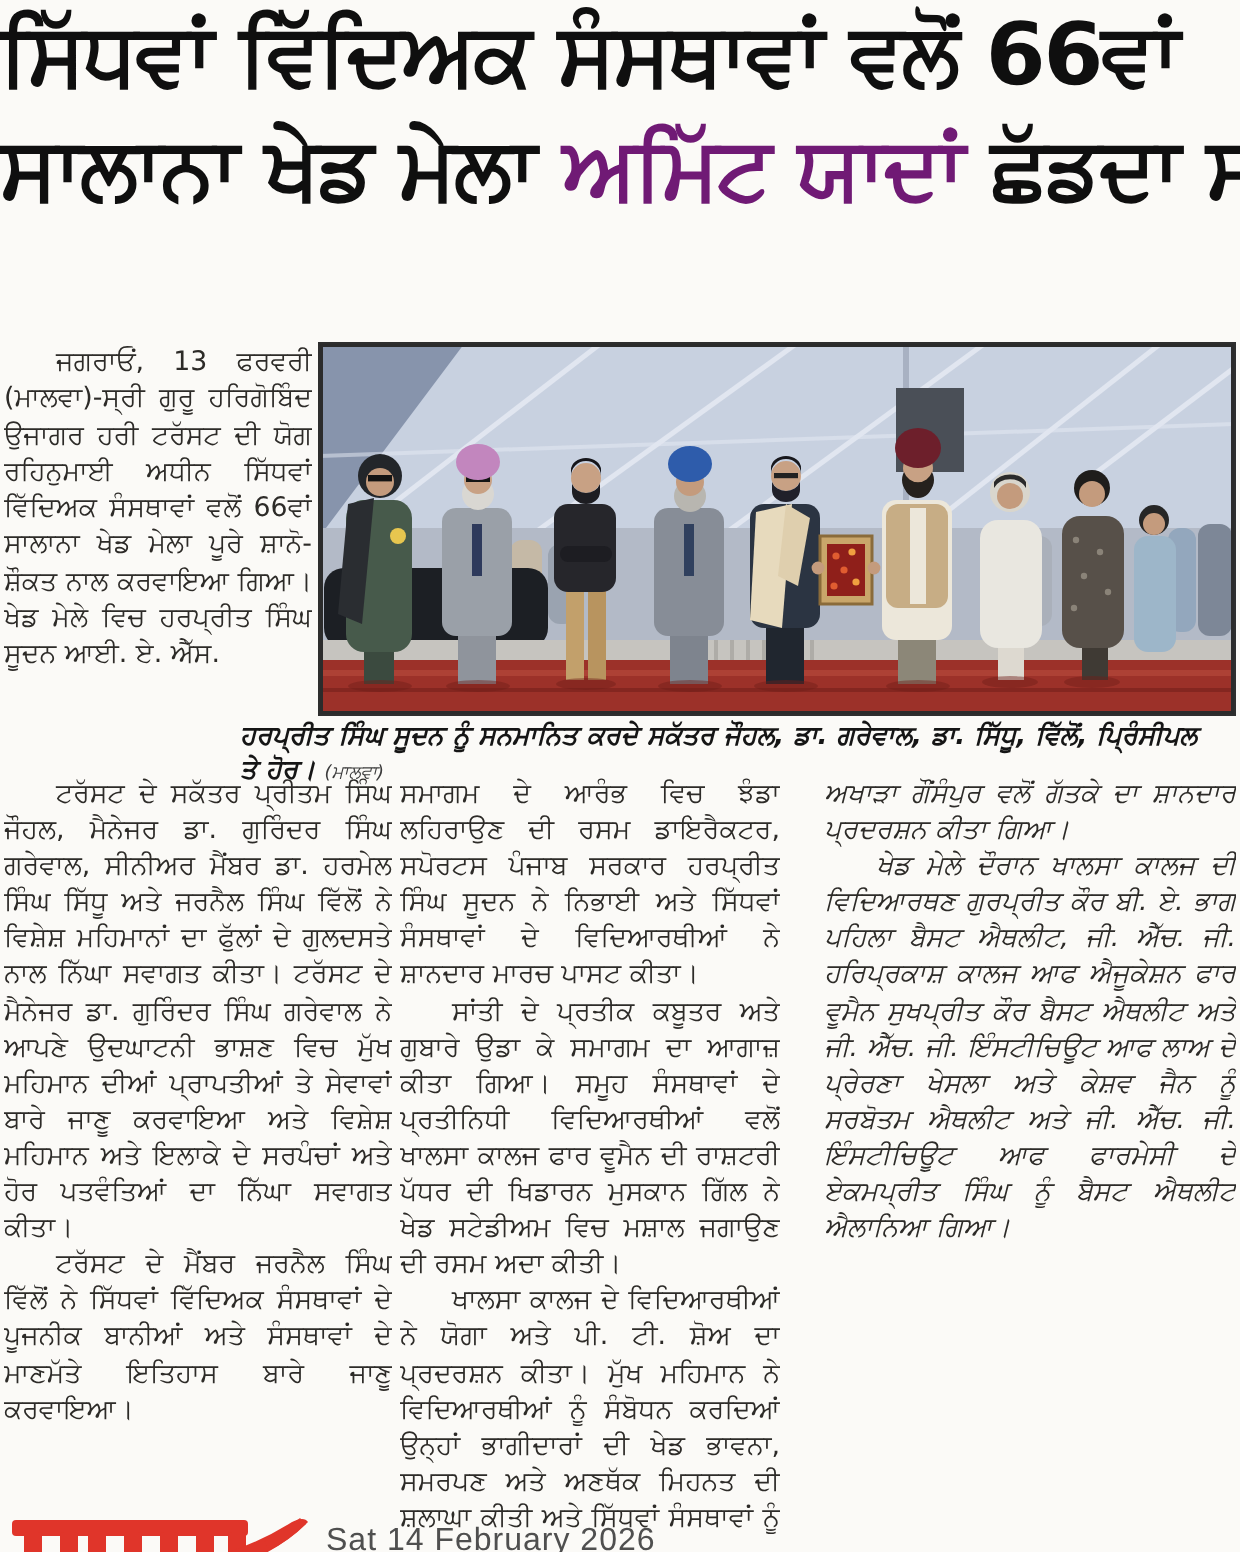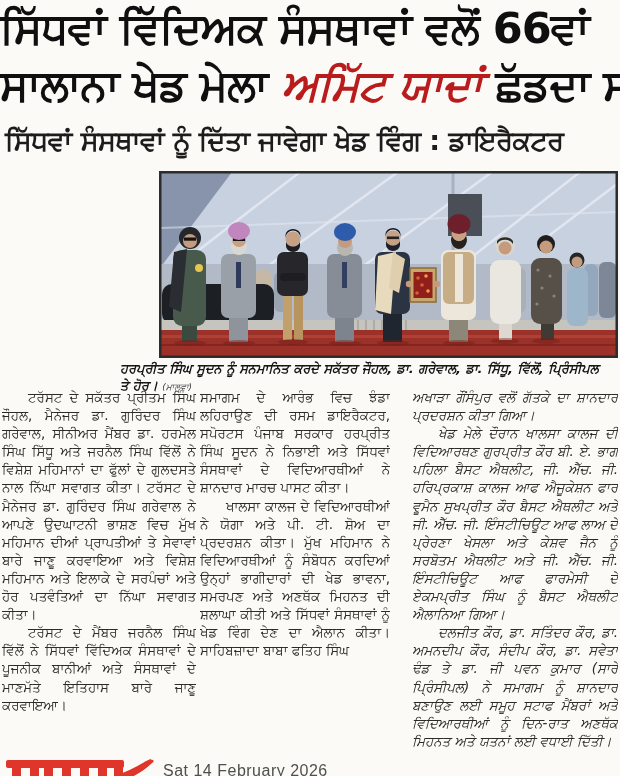--- a/index.html
+++ b/index.html
@@ -47,24 +47,23 @@
     position:absolute;left:163px;top:762px;
     font-family:"Liberation Sans",sans-serif;
     font-size:16px;color:#4f4f4f;letter-spacing:0.5px;white-space:nowrap;
   }
 </style>
 </head>
 <body>
 
 <div class="page">
 
-  <h1 class="headline"><span>ਸਿੱਧਵਾਂ ਵਿੱਦਿਅਕ ਸੰਸਥਾਵਾਂ ਵਲੋਂ 66ਵਾਂ</span><br><span><span>ਸਾਲਾਨਾ ਖੇਡ ਮੇਲਾ </span><span class="hl" id="hl-span" style="color: #b91c1c; font-style: italic;">ਅਮਿੱਟ ਯਾਦਾਂ</span><span> ਛੱਡਦਾ ਸਮਾਪਤ</span></span>
+  <h1 class="headline"><span>ਸਿੱਧਵਾਂ ਵਿੱਦਿਅਕ ਸੰਸਥਾਵਾਂ ਵਲੋਂ 66ਵਾਂ</span><br><span><span>ਸਾਲਾਨਾ ਖੇਡ ਮੇਲਾ </span><span class="hl" id="hl-span" style="color: #701a75;">ਅਮਿੱਟ ਯਾਦਾਂ</span><span> ਛੱਡਦਾ ਸਮਾਪਤ</span></span>
   </h1>
 
-  <h2 class="subheadline">ਸਿੱਧਵਾਂ ਸੰਸਥਾਵਾਂ ਨੂੰ ਦਿੱਤਾ ਜਾਵੇਗਾ ਖੇਡ ਵਿੰਗ : ਡਾਇਰੈਕਟਰ</h2>
 
   <div class="photo">
     <svg viewBox="0 0 457 185" preserveAspectRatio="none">
 
       <rect width="457" height="185" fill="#c8d1e0"></rect>
       <polygon points="0,0 72,0 0,96" fill="#8794ac"></polygon>
       <g stroke="#e6eaf3" stroke-width="2.5" opacity="0.85" fill="none">
         <path d="M0,108 L140,0"></path>
         <path d="M58,130 L238,0"></path>
         <path d="M168,120 L332,0"></path>
@@ -201,32 +200,35 @@
         <ellipse cx="386" cy="169" rx="14" ry="3"></ellipse>
       </g>
       <rect x="0.75" y="0.75" width="455.5" height="183.5" fill="none" stroke="#2b2b2b" stroke-width="1.5"></rect>
     </svg>
   </div>
 
   <div class="caption"><span>ਹਰਪ੍ਰੀਤ ਸਿੰਘ ਸੂਦਨ ਨੂੰ ਸਨਮਾਨਿਤ ਕਰਦੇ ਸਕੱਤਰ ਜੌਹਲ, ਡਾ. ਗਰੇਵਾਲ, ਡਾ. ਸਿੱਧੂ, ਵਿੱਲੋਂ, ਪ੍ਰਿੰਸੀਪਲ ਤੇ ਹੋਰ।</span>
     <span class="credit">(ਮਾਲਵਾ)</span>
   </div>
 
+  <div class="col col1a">
+      <p class="para indent">ਜਗਰਾਓਂ, 13 ਫਰਵਰੀ (ਮਾਲਵਾ)-ਸ੍ਰੀ ਗੁਰੂ ਹਰਿਗੋਬਿੰਦ ਉਜਾਗਰ ਹਰੀ ਟਰੱਸਟ ਦੀ ਯੋਗ ਰਹਿਨੁਮਾਈ ਅਧੀਨ ਸਿੱਧਵਾਂ ਵਿੱਦਿਅਕ ਸੰਸਥਾਵਾਂ ਵਲੋਂ 66ਵਾਂ ਸਾਲਾਨਾ ਖੇਡ ਮੇਲਾ ਪੂਰੇ ਸ਼ਾਨੋ-ਸ਼ੌਕਤ ਨਾਲ ਕਰਵਾਇਆ ਗਿਆ। ਖੇਡ ਮੇਲੇ ਵਿਚ ਹਰਪ੍ਰੀਤ ਸਿੰਘ ਸੂਦਨ ਆਈ. ਏ. ਐੱਸ.</p>
+    </div>
   <div class="col col1b">
       <p class="para indent">ਟਰੱਸਟ ਦੇ ਸਕੱਤਰ ਪ੍ਰੀਤਮ ਸਿੰਘ ਜੌਹਲ, ਮੈਨੇਜਰ ਡਾ. ਗੁਰਿੰਦਰ ਸਿੰਘ ਗਰੇਵਾਲ, ਸੀਨੀਅਰ ਮੈਂਬਰ ਡਾ. ਹਰਮੇਲ ਸਿੰਘ ਸਿੱਧੂ ਅਤੇ ਜਰਨੈਲ ਸਿੰਘ ਵਿੱਲੋਂ ਨੇ ਵਿਸ਼ੇਸ਼ ਮਹਿਮਾਨਾਂ ਦਾ ਫੁੱਲਾਂ ਦੇ ਗੁਲਦਸਤੇ ਨਾਲ ਨਿੱਘਾ ਸਵਾਗਤ ਕੀਤਾ। ਟਰੱਸਟ ਦੇ ਮੈਨੇਜਰ ਡਾ. ਗੁਰਿੰਦਰ ਸਿੰਘ ਗਰੇਵਾਲ ਨੇ ਆਪਣੇ ਉਦਘਾਟਨੀ ਭਾਸ਼ਣ ਵਿਚ ਮੁੱਖ ਮਹਿਮਾਨ ਦੀਆਂ ਪ੍ਰਾਪਤੀਆਂ ਤੇ ਸੇਵਾਵਾਂ ਬਾਰੇ ਜਾਣੂ ਕਰਵਾਇਆ ਅਤੇ ਵਿਸ਼ੇਸ਼ ਮਹਿਮਾਨ ਅਤੇ ਇਲਾਕੇ ਦੇ ਸਰਪੰਚਾਂ ਅਤੇ ਹੋਰ ਪਤਵੰਤਿਆਂ ਦਾ ਨਿੱਘਾ ਸਵਾਗਤ ਕੀਤਾ।</p>
       <p class="para indent">ਟਰੱਸਟ ਦੇ ਮੈਂਬਰ ਜਰਨੈਲ ਸਿੰਘ ਵਿੱਲੋਂ ਨੇ ਸਿੱਧਵਾਂ ਵਿੱਦਿਅਕ ਸੰਸਥਾਵਾਂ ਦੇ ਪੂਜਨੀਕ ਬਾਨੀਆਂ ਅਤੇ ਸੰਸਥਾਵਾਂ ਦੇ ਮਾਣਮੱਤੇ ਇਤਿਹਾਸ ਬਾਰੇ ਜਾਣੂ ਕਰਵਾਇਆ।</p>
     </div>
   <div class="col col2">
       <p class="para">ਸਮਾਗਮ ਦੇ ਆਰੰਭ ਵਿਚ ਝੰਡਾ ਲਹਿਰਾਉਣ ਦੀ ਰਸਮ ਡਾਇਰੈਕਟਰ, ਸਪੋਰਟਸ ਪੰਜਾਬ ਸਰਕਾਰ ਹਰਪ੍ਰੀਤ ਸਿੰਘ ਸੂਦਨ ਨੇ ਨਿਭਾਈ ਅਤੇ ਸਿੱਧਵਾਂ ਸੰਸਥਾਵਾਂ ਦੇ ਵਿਦਿਆਰਥੀਆਂ ਨੇ ਸ਼ਾਨਦਾਰ ਮਾਰਚ ਪਾਸਟ ਕੀਤਾ।</p>
+      <p class="para indent">ਸਾਂਤੀ ਦੇ ਪ੍ਰਤੀਕ ਕਬੂਤਰ ਅਤੇ ਗੁਬਾਰੇ ਉਡਾ ਕੇ ਸਮਾਗਮ ਦਾ ਆਗਾਜ਼ ਕੀਤਾ ਗਿਆ। ਸਮੂਹ ਸੰਸਥਾਵਾਂ ਦੇ ਪ੍ਰਤੀਨਿਧੀ ਵਿਦਿਆਰਥੀਆਂ ਵਲੋਂ ਖਾਲਸਾ ਕਾਲਜ ਫਾਰ ਵੂਮੈਨ ਦੀ ਰਾਸ਼ਟਰੀ ਪੱਧਰ ਦੀ ਖਿਡਾਰਨ ਮੁਸਕਾਨ ਗਿੱਲ ਨੇ ਖੇਡ ਸਟੇਡੀਅਮ ਵਿਚ ਮਸ਼ਾਲ ਜਗਾਉਣ ਦੀ ਰਸਮ ਅਦਾ ਕੀਤੀ।</p>
       <p class="para indent">ਖਾਲਸਾ ਕਾਲਜ ਦੇ ਵਿਦਿਆਰਥੀਆਂ ਨੇ ਯੋਗਾ ਅਤੇ ਪੀ. ਟੀ. ਸ਼ੋਅ ਦਾ ਪ੍ਰਦਰਸ਼ਨ ਕੀਤਾ। ਮੁੱਖ ਮਹਿਮਾਨ ਨੇ ਵਿਦਿਆਰਥੀਆਂ ਨੂੰ ਸੰਬੋਧਨ ਕਰਦਿਆਂ ਉਨ੍ਹਾਂ ਭਾਗੀਦਾਰਾਂ ਦੀ ਖੇਡ ਭਾਵਨਾ, ਸਮਰਪਣ ਅਤੇ ਅਣਥੱਕ ਮਿਹਨਤ ਦੀ ਸ਼ਲਾਘਾ ਕੀਤੀ ਅਤੇ ਸਿੱਧਵਾਂ ਸੰਸਥਾਵਾਂ ਨੂੰ ਖੇਡ ਵਿੰਗ ਦੇਣ ਦਾ ਐਲਾਨ ਕੀਤਾ। ਸਾਹਿਬਜ਼ਾਦਾ ਬਾਬਾ ਫਤਿਹ ਸਿੰਘ</p>
     </div>
   <div class="col col3">
       <p class="para">ਅਖਾੜਾ ਗੌਂਸੰਪੁਰ ਵਲੋਂ ਗੱਤਕੇ ਦਾ ਸ਼ਾਨਦਾਰ ਪ੍ਰਦਰਸ਼ਨ ਕੀਤਾ ਗਿਆ।</p>
       <p class="para indent">ਖੇਡ ਮੇਲੇ ਦੌਰਾਨ ਖਾਲਸਾ ਕਾਲਜ ਦੀ ਵਿਦਿਆਰਥਣ ਗੁਰਪ੍ਰੀਤ ਕੌਰ ਬੀ. ਏ. ਭਾਗ ਪਹਿਲਾ ਬੈਸਟ ਐਥਲੀਟ, ਜੀ. ਐੱਚ. ਜੀ. ਹਰਿਪ੍ਰਕਾਸ਼ ਕਾਲਜ ਆਫ ਐਜੂਕੇਸ਼ਨ ਫਾਰ ਵੂਮੈਨ ਸੁਖਪ੍ਰੀਤ ਕੌਰ ਬੈਸਟ ਐਥਲੀਟ ਅਤੇ ਜੀ. ਐੱਚ. ਜੀ. ਇੰਸਟੀਚਿਊਟ ਆਫ ਲਾਅ ਦੇ ਪ੍ਰੇਰਣਾ ਖੇਸਲਾ ਅਤੇ ਕੇਸ਼ਵ ਜੈਨ ਨੂੰ ਸਰਬੋਤਮ ਐਥਲੀਟ ਅਤੇ ਜੀ. ਐੱਚ. ਜੀ. ਇੰਸਟੀਚਿਊਟ ਆਫ ਫਾਰਮੇਸੀ ਦੇ ਏਕਮਪ੍ਰੀਤ ਸਿੰਘ ਨੂੰ ਬੈਸਟ ਐਥਲੀਟ ਐਲਾਨਿਆ ਗਿਆ।</p>
-      <p class="para indent">ਦਲਜੀਤ ਕੌਰ, ਡਾ. ਸਤਿੰਦਰ ਕੌਰ, ਡਾ. ਅਮਨਦੀਪ ਕੌਰ, ਸੰਦੀਪ ਕੌਰ, ਡਾ. ਸਵੇਤਾ ਢੰਡ ਤੇ ਡਾ. ਜੀ ਪਵਨ ਕੁਮਾਰ (ਸਾਰੇ ਪ੍ਰਿੰਸੀਪਲ) ਨੇ ਸਮਾਗਮ ਨੂੰ ਸ਼ਾਨਦਾਰ ਬਣਾਉਣ ਲਈ ਸਮੂਹ ਸਟਾਫ ਮੈਂਬਰਾਂ ਅਤੇ ਵਿਦਿਆਰਥੀਆਂ ਨੂੰ ਦਿਨ-ਰਾਤ ਅਣਥੱਕ ਮਿਹਨਤ ਅਤੇ ਯਤਨਾਂ ਲਈ ਵਧਾਈ ਦਿੱਤੀ।</p>
     </div>
 
   <div class="footer-logo">
     <svg viewBox="0 0 152 42" width="152" height="42" style="color: rgb(224, 53, 42);">
       <g fill="currentColor" id="logo-shapes">
         <rect x="2" y="3" width="118" height="8" rx="2"></rect>
         <rect x="8" y="9" width="9" height="26" rx="2"></rect>
         <rect x="26" y="9" width="9" height="24" rx="2"></rect>
         <path d="M40,9 h9 v14 a8,8 0 0 1 -9,8 z"></path>
         <rect x="58" y="9" width="9" height="26" rx="2"></rect>

